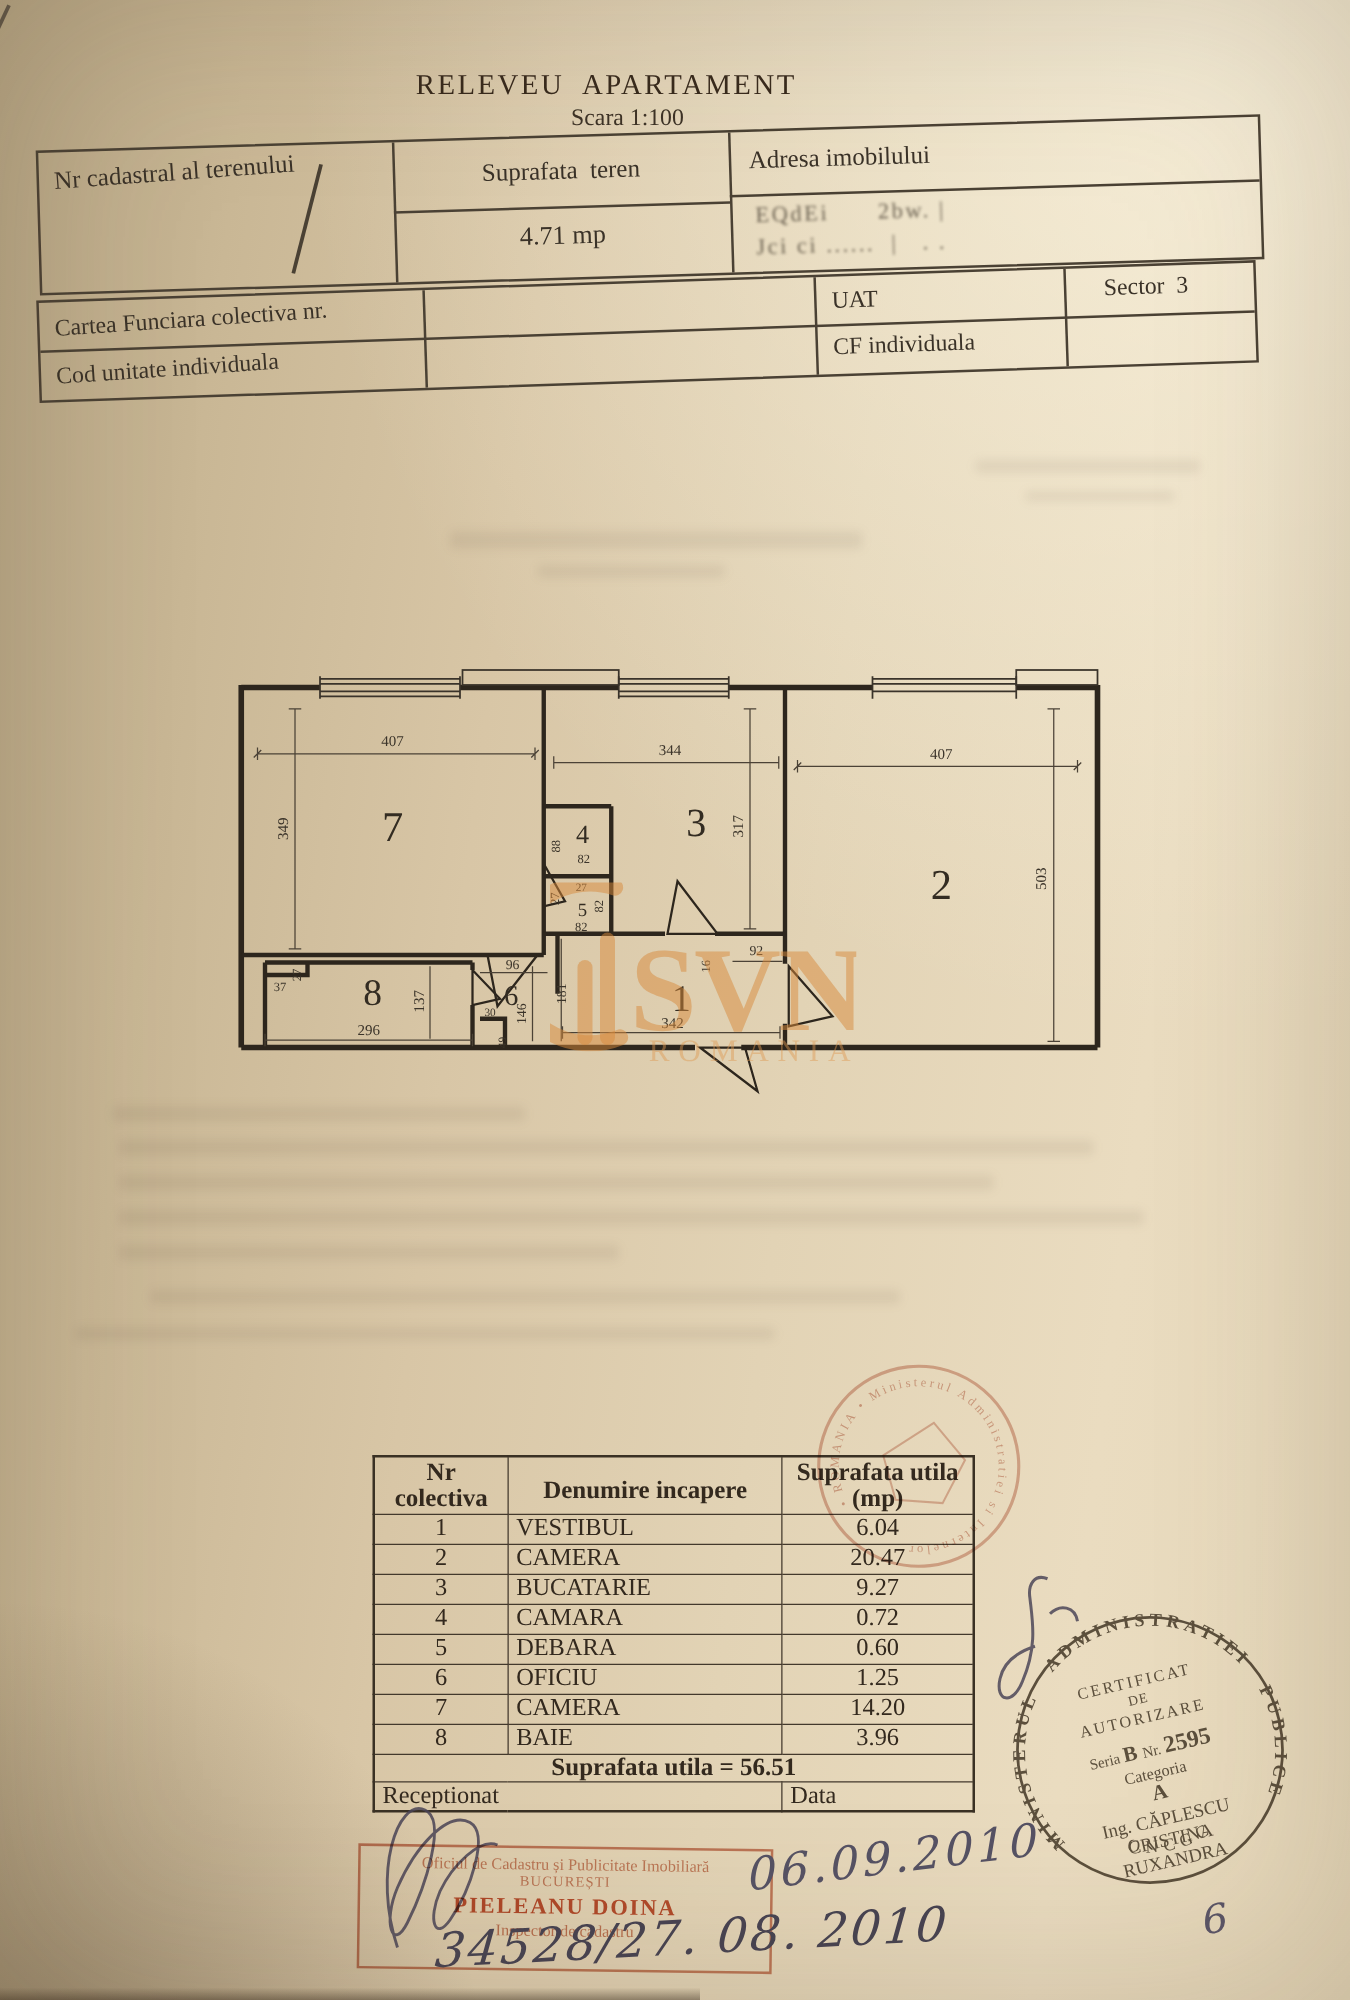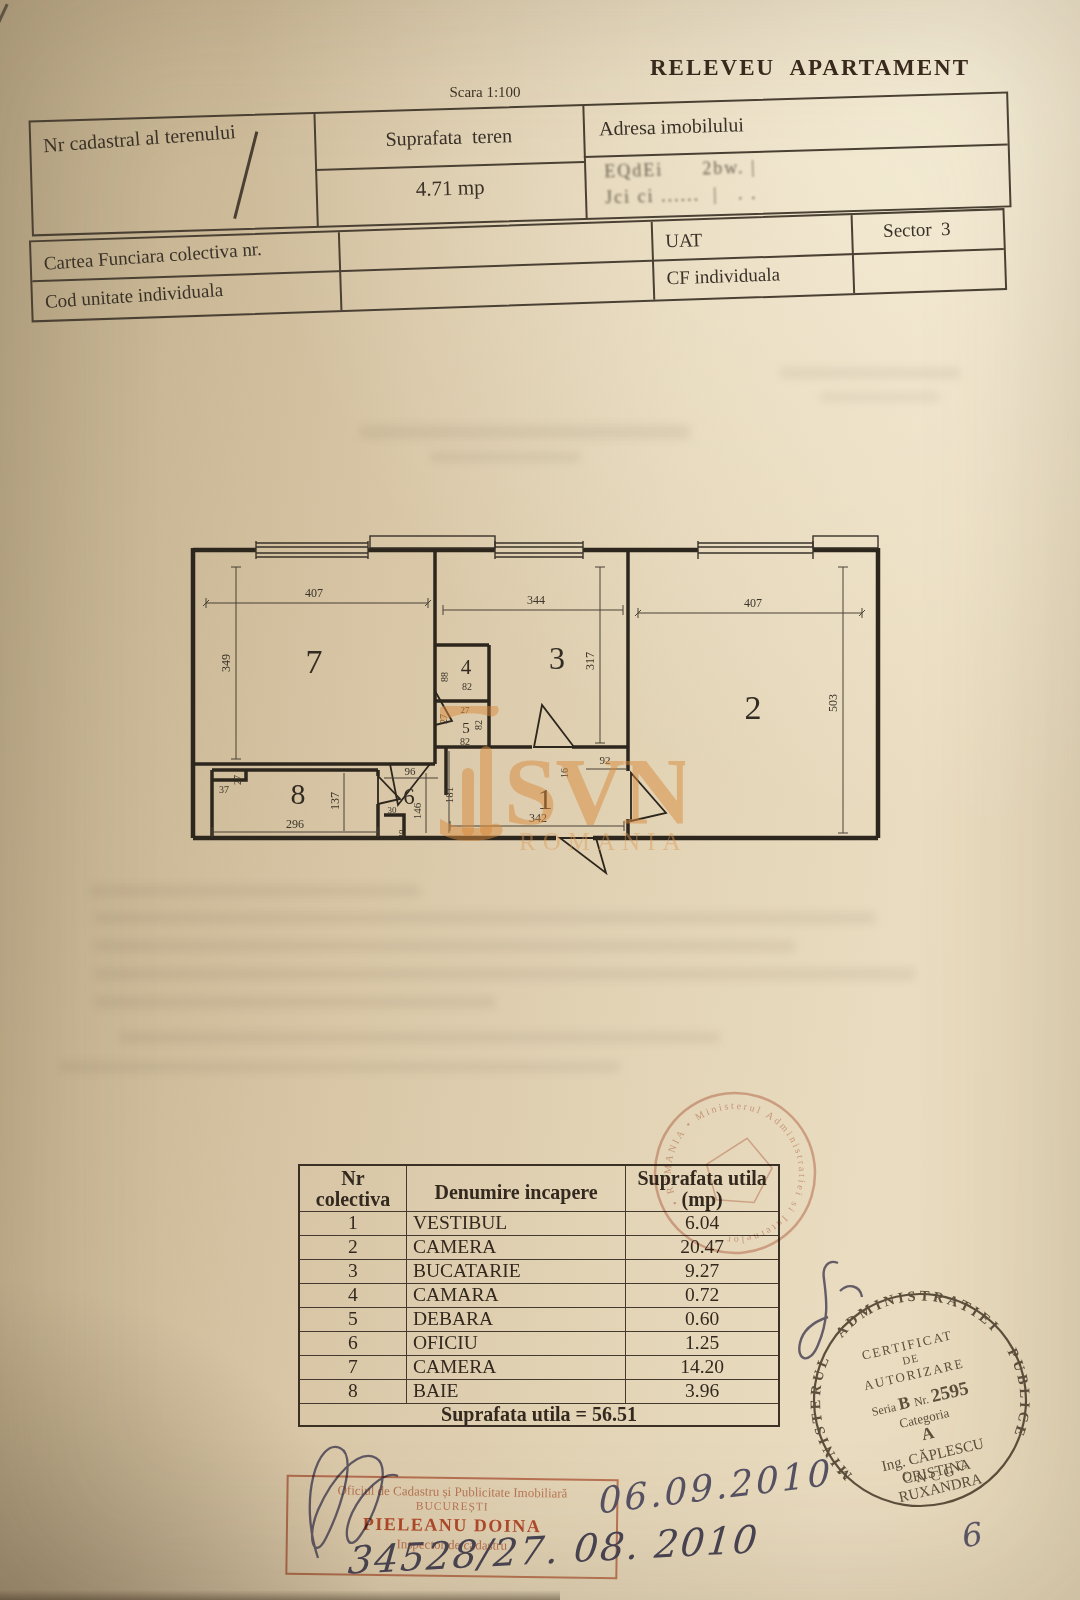--- a/index.html
+++ b/index.html
@@ -49,22 +49,22 @@
   <div class="smudge" style="left:780px;top:368px;width:180px;height:10px;"></div>
   <div class="smudge" style="left:820px;top:393px;width:120px;height:8px;"></div>
   <div class="smudge" style="left:90px;top:885px;width:330px;height:12px;"></div>
   <div class="smudge" style="left:95px;top:912px;width:780px;height:12px;"></div>
   <div class="smudge" style="left:95px;top:940px;width:700px;height:12px;"></div>
   <div class="smudge" style="left:95px;top:968px;width:820px;height:12px;"></div>
   <div class="smudge" style="left:95px;top:996px;width:400px;height:12px;"></div>
   <div class="smudge" style="left:120px;top:1032px;width:600px;height:11px;"></div>
   <div class="smudge" style="left:60px;top:1062px;width:560px;height:10px;"></div>
 
-  <div class="abs" style="left:0;top:55px;width:970px;text-align:right;font-size:23px;font-weight:bold;letter-spacing:2px;color:#37291c;white-space:pre;">RELEVEU  APARTAMENT</div>
-  <div class="abs" style="left:0;top:84px;width:970px;text-align:center;font-size:15px;color:#3d3326;">Scara 1:100</div>
+  <div class="abs" style="left:0;top:55px;width:970px;text-align:center;font-size:23px;font-weight:normal;letter-spacing:2px;color:#37291c;white-space:pre;">RELEVEU  APARTAMENT</div>
+  <div class="abs" style="left:0;top:84px;width:970px;text-align:center;font-size:19px;color:#3d3326;padding-left:17px;">Scara 1:100</div>
 
   <div class="t-wrap" style="left:30px;top:103px;width:976px;height:112px;transform:rotate(-1.7deg);transform-origin:60% 50%;">
     <div class="tbl-line" style="left:283px;top:0;width:2px;height:112px;"></div>
     <div class="tbl-line" style="left:552px;top:0;width:2px;height:112px;"></div>
     <div class="tbl-line" style="left:283px;top:55px;width:269px;height:2px;"></div>
     <div class="tbl-line" style="left:552px;top:50px;width:424px;height:2px;"></div>
     <div class="cell-txt" style="left:12px;top:8px;transform:rotate(-2.5deg);">Nr cadastral al terenului</div>
     <div style="position:absolute;left:212px;top:14px;width:2.5px;height:90px;background:#4a4134;transform:rotate(16deg);"></div>
     <div class="cell-txt pre" style="left:283px;top:16px;width:269px;text-align:center;">Suprafata  teren</div>
     <div class="cell-txt" style="left:283px;top:66px;width:269px;text-align:center;font-size:21px;">4.71 mp</div>
@@ -241,20 +241,24 @@
           <td class="ct">14.20</td>
         </tr>
     <tr>
           <td class="ct" style="height:23px;">8</td>
           <td>BAIE</td>
           <td class="ct">3.96</td>
         </tr>
     <tr>
       <td colspan="3" class="ct" style="height:21px;font-weight:bold;font-size:20px;">Suprafata utila = 56.51</td>
     </tr>
+    <tr>
+      <td colspan="2" style="height:22px;">Receptionat</td>
+      <td>Data</td>
+    </tr>
   </tbody>
     </table>
 
   <svg class="abs" style="left:630px;top:1068px;mix-blend-mode:multiply;opacity:.8;" width="210" height="210" viewBox="0 0 210 210">
     <g transform="rotate(-28 105 105)">
       <circle cx="105" cy="105" r="80" fill="none" stroke="rgba(180,80,50,.5)" stroke-width="2.5"></circle>
       <polygon points="84,84 132,80 140,118 108,140 76,120" fill="none" stroke="rgba(180,80,50,.45)" stroke-width="1.6"></polygon>
       <defs>
           <path id="fring" d="M41,105 A64,64 0 1 1 169,105 A64,64 0 1 1 41,105" fill="none"></path>
         </defs>

